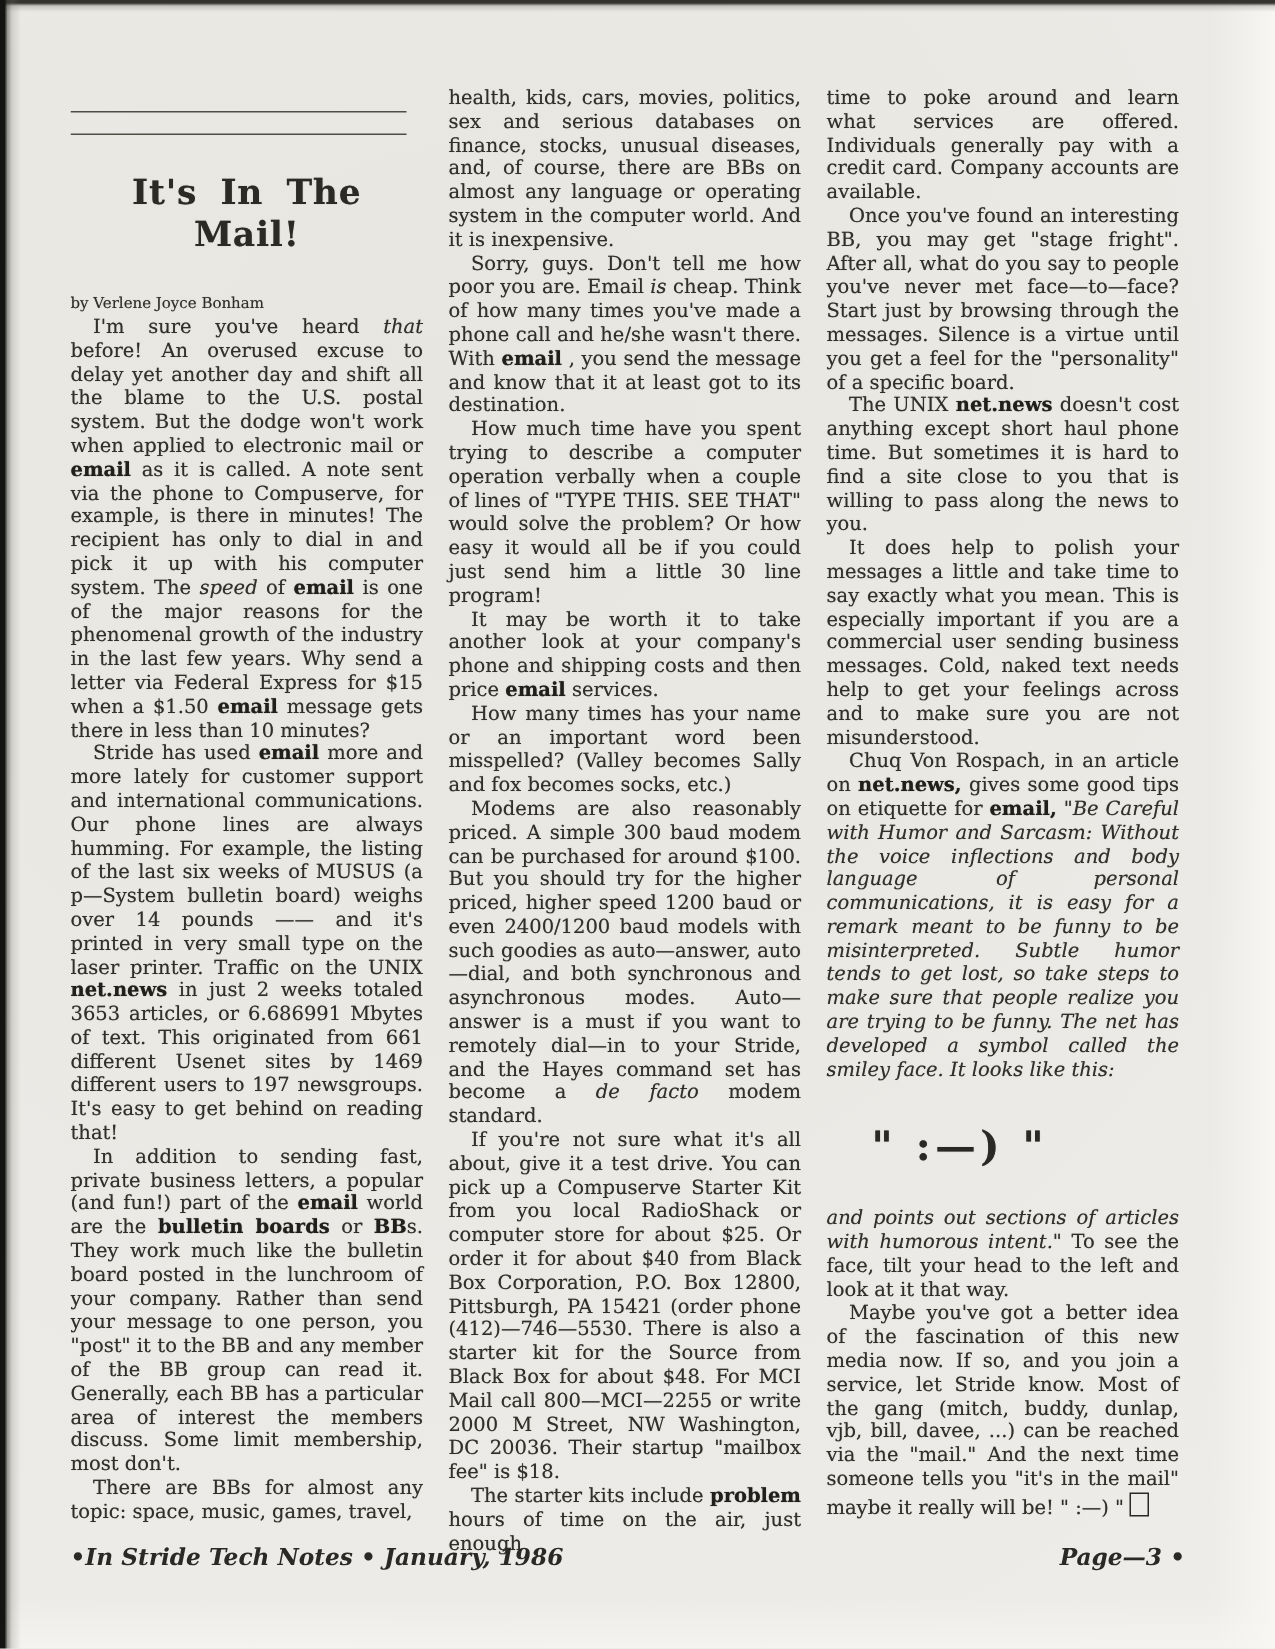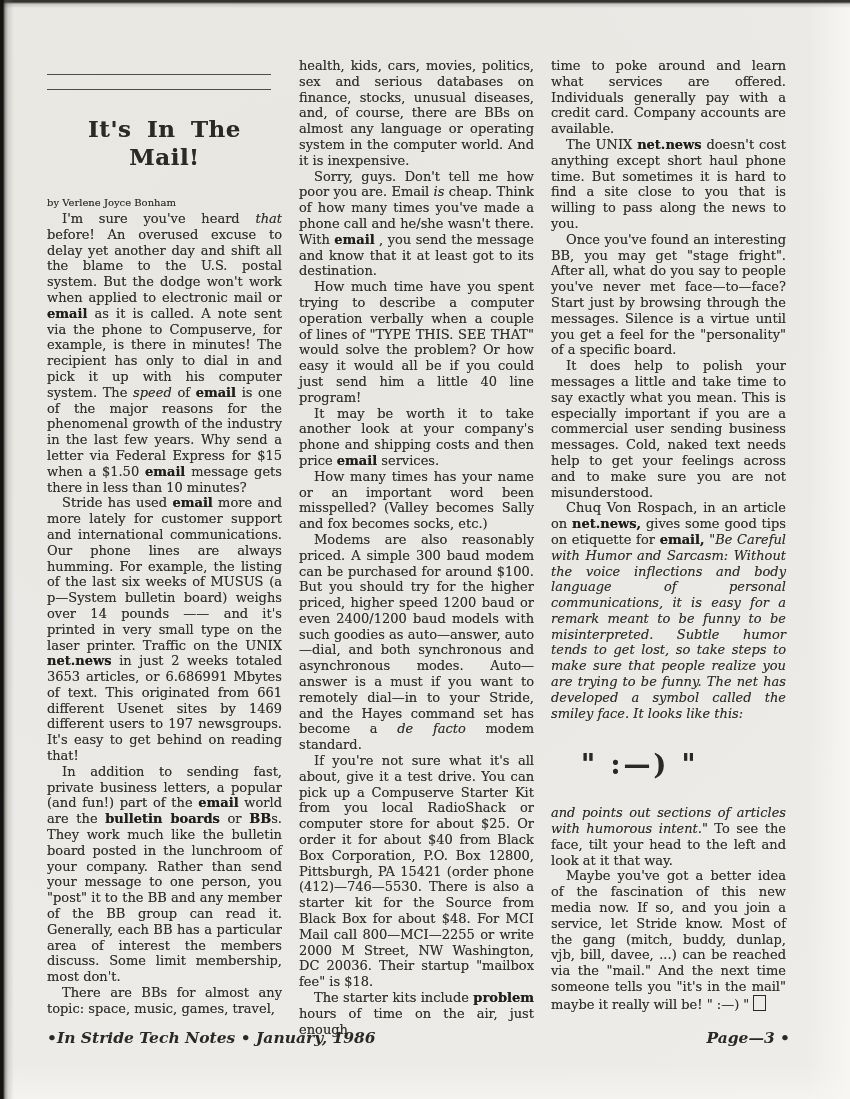--- a/index.html
+++ b/index.html
@@ -77,32 +77,32 @@
         <div class="byline">by Verlene Joyce Bonham</div>
       <p>I'm sure you've heard <i>that</i> before! An overused excuse to delay yet another day and shift all the blame to the U.S. postal system.  But the dodge won't work when applied to electronic mail or <b>email</b> as it is called.  A note sent via the phone to Compuserve, for example, is there in minutes!  The recipient has only to dial in and pick it up with his computer system.  The <i>speed</i> of <b>email</b> is one of the major reasons for the phenomenal growth of the industry in the last few years.  Why send a letter via Federal Express for $15 when a $1.50 <b>email</b> message gets there in less than 10 minutes?</p>
           <p>Stride has used <b>email</b> more and more lately for customer support and international communications. Our phone lines are always humming.  For example, the listing of the last six weeks of MUSUS (a p—System bulletin board) weighs over 14 pounds —— and it's printed in very small type on the laser printer.  Traffic on the UNIX <b>net.news</b> in just 2 weeks totaled 3653 articles, or 6.686991 Mbytes of text.  This originated from 661 different Usenet sites by 1469 different users to 197 newsgroups. It's easy to get behind on reading that!</p>
           <p>In addition to sending fast, private business letters, a popular (and fun!) part of the <b>email</b> world are the <b>bulletin boards</b> or <b>BB</b>s.  They work much like the bulletin board posted in the lunchroom of your company.  Rather than send your message to one person, you "post" it to the BB and any member of the BB group can read it.  Generally, each BB has a particular area of interest the members discuss.  Some limit membership, most don't.</p>
           <p>There are BBs for almost any topic:  space, music, games, travel,</p>
         </div>
 
       <div class="col">
           <p class="flush">health, kids, cars, movies, politics, sex and serious databases on finance, stocks, unusual diseases, and, of course, there are BBs on almost any language or operating system in the computer world.  And it is inexpensive.</p>
           <p>Sorry, guys.  Don't tell me how poor you are.  Email <i>is</i> cheap. Think of how many times you've made a phone call and he/she wasn't there.  With <b>email</b> , you send the message and know that it at least got to its destination.</p>
-          <p>How much time have you spent trying to describe a computer operation verbally when a couple of lines of "TYPE THIS. SEE THAT" would solve the problem?  Or how easy it would all be if you could just send him a little 40 line program!</p>
+          <p>How much time have you spent trying to describe a computer operation verbally when a couple of lines of "TYPE THIS. SEE THAT" would solve the problem?  Or how easy it would all be if you could just send him a little 30 line program!</p>
           <p>It may be worth it to take another look at your company's phone and shipping costs and then price <b>email</b> services.</p>
           <p>How many times has your name or an important word been misspelled? (Valley becomes Sally and fox becomes socks, etc.)</p>
           <p>Modems are also reasonably priced. A simple 300 baud modem can be purchased for around $100.  But you should try for the higher priced, higher speed 1200 baud or even 2400/1200 baud models with such goodies as auto—answer, auto—dial, and both synchronous and asynchronous modes.  Auto—answer is a must if you want to remotely dial—in to your Stride, and the Hayes command set has become a <i>de facto</i> modem standard.</p>
           <p>If you're not sure what it's all about, give it a test drive.  You can pick up a Compuserve Starter Kit from you local RadioShack or computer store for about $25.  Or order it for about $40 from Black Box Corporation, P.O. Box 12800, Pittsburgh, PA 15421 (order phone (412)—746—5530.  There is also a starter kit for the Source from Black Box for about $48.  For MCI Mail call 800—MCI—2255 or write 2000 M Street, NW Washington, DC 20036. Their startup "mailbox fee" is $18.</p>
           <p>The starter kits include <b>problem</b> hours of time on the air, just enough</p>
         </div>
 
       <div class="col">
           <p class="flush">time to poke around and learn what services are offered.  Individuals generally pay with a credit card. Company accounts are available.</p>
+          <p>Once you've found an interesting BB, you may get "stage fright". After all, what do you say to people you've never met face—to—face? Start just by browsing through the messages.  Silence is a virtue until you get a feel for the "personality" of a specific board.</p>
           <p>The UNIX <b>net.news</b> doesn't cost anything except short haul phone time.  But sometimes it is hard to find a site close to you that is willing to pass along the news to you.</p>
-          <p>Once you've found an interesting BB, you may get "stage fright". After all, what do you say to people you've never met face—to—face? Start just by browsing through the messages.  Silence is a virtue until you get a feel for the "personality" of a specific board.</p>
           <p>It does help to polish your messages a little and take time to say exactly what you mean.  This is especially important if you are a commercial user sending business messages.  Cold, naked text needs help to get your feelings across and to make sure you are not misunderstood.</p>
           <p>Chuq Von Rospach, in an article on <b>net.news,</b> gives some good tips on etiquette for <b>email,</b> <i>"Be Careful with Humor and Sarcasm:  Without the voice inflections and body language of personal communications, it is easy for a remark meant to be funny to be misinterpreted.  Subtle humor tends to get lost, so take steps to make sure that people realize you are trying to be funny.  The net has developed a symbol called the smiley face.  It looks like this:</i></p>
           <p class="smiley">" :—)  "</p>
           <p class="flush"><i>and points out sections of articles with humorous intent.</i>"  To see the face, tilt your head to the left and look at it that way.</p>
           <p>Maybe you've got a better idea of the fascination of this new media now.  If so, and you join a service, let Stride know.  Most of the gang (mitch, buddy, dunlap, vjb, bill, davee, ...)  can be reached via the "mail."  And the next time someone tells you "it's in the mail" maybe it really will be!  " :—) "<span class="endbox" title="□"></span></p>
         </div>
 
     </div>
   </div>
 

